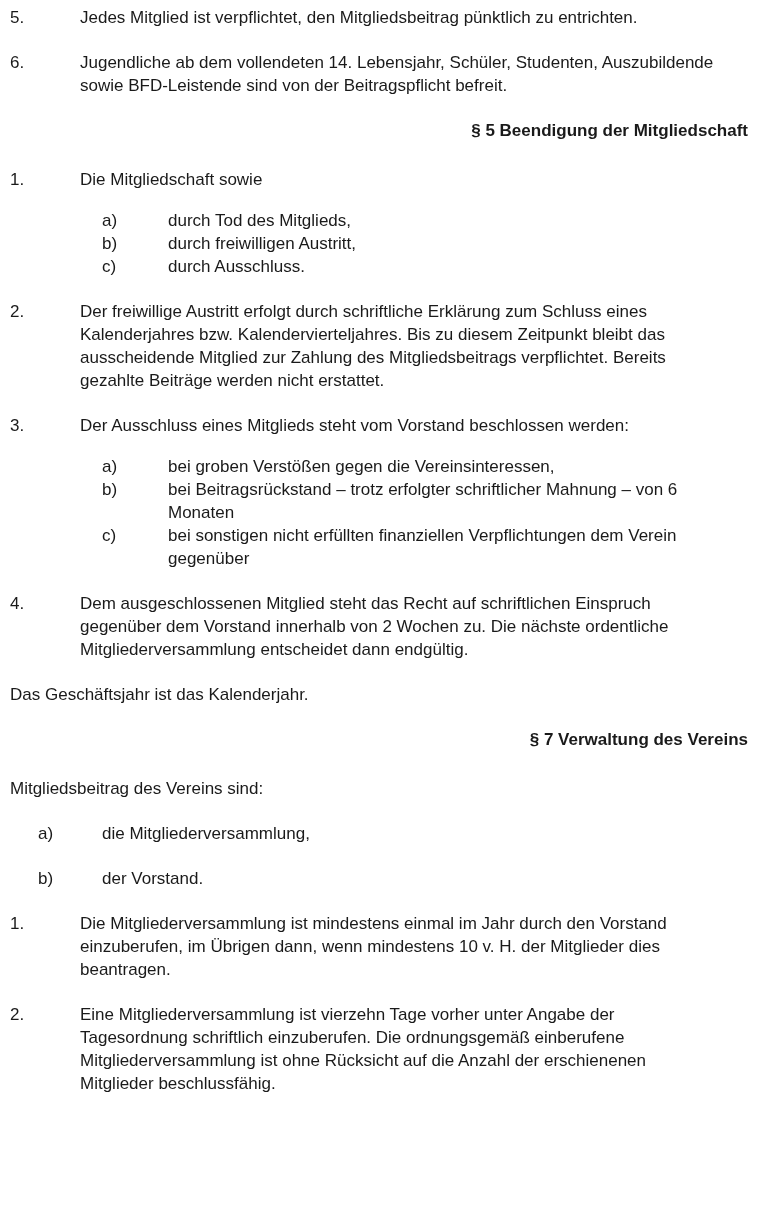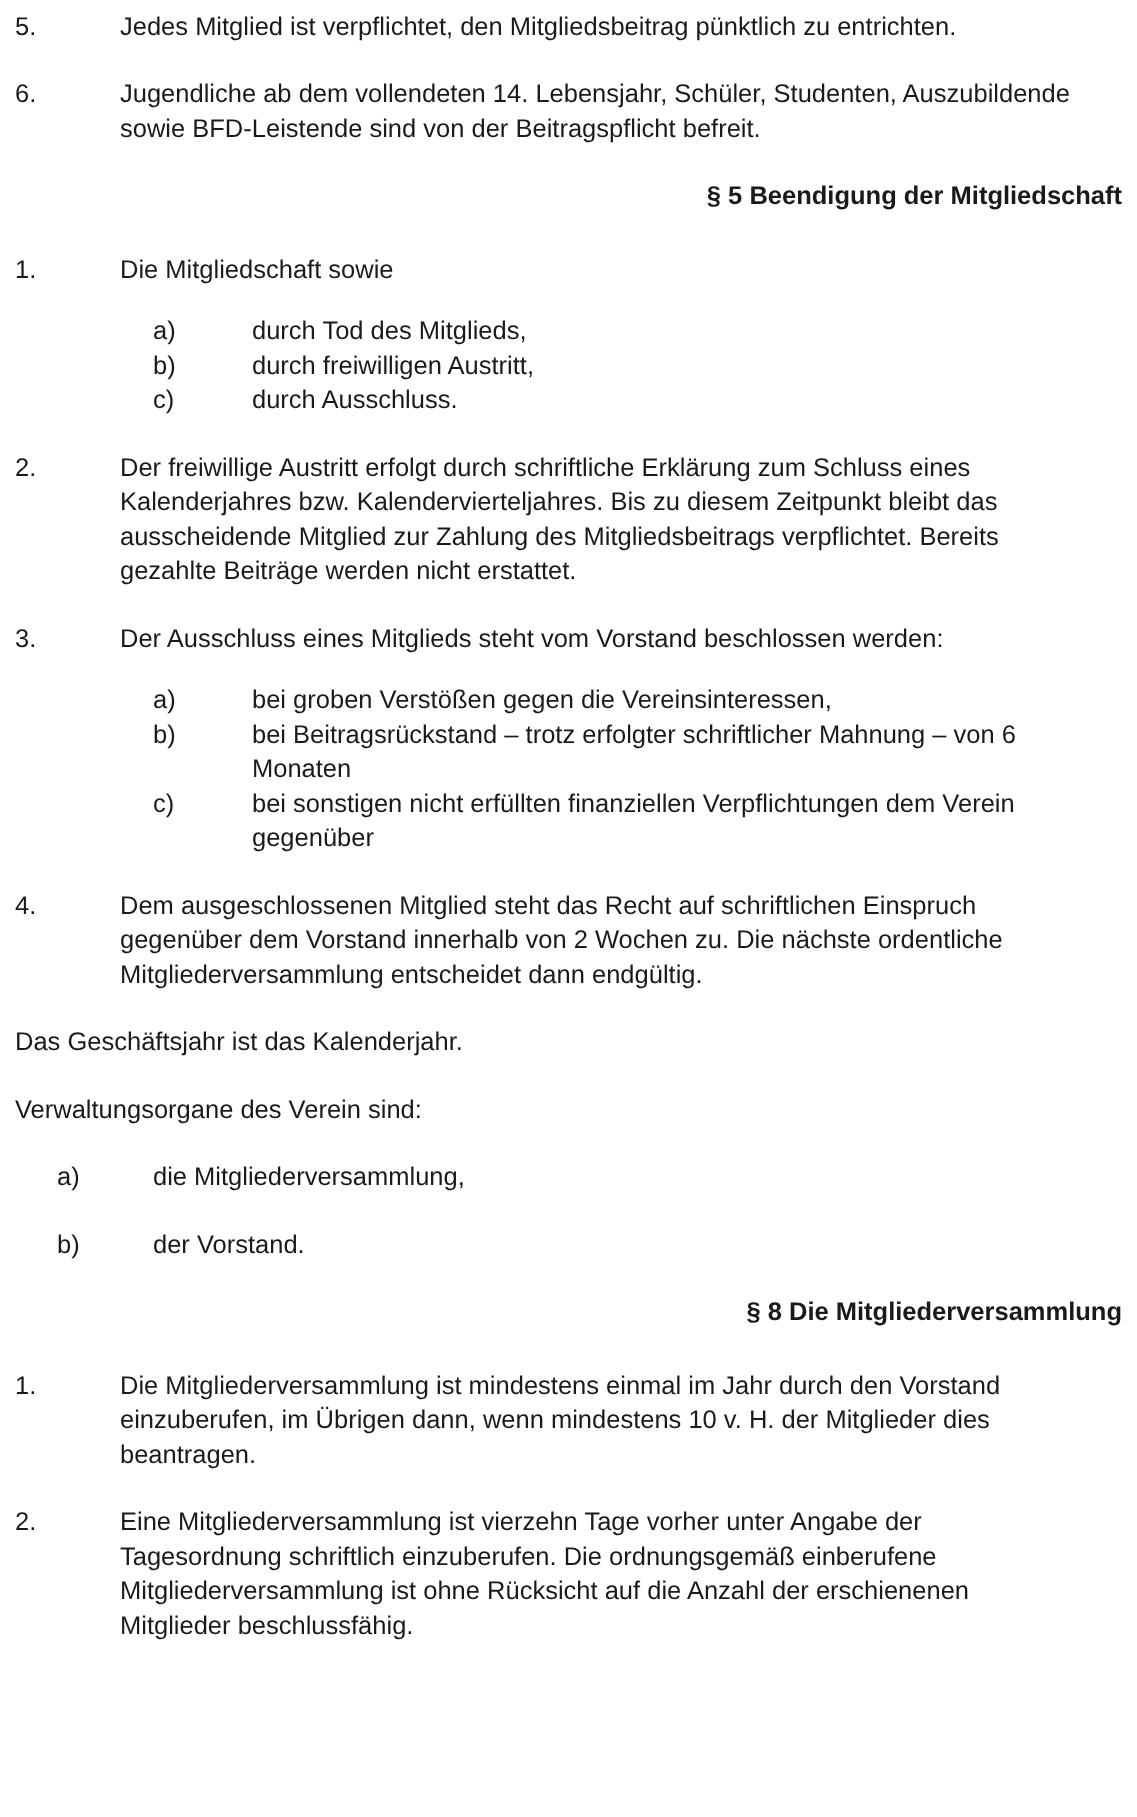--- a/index.html
+++ b/index.html
@@ -102,34 +102,34 @@
     </span>
   </div>
 
   <div class="li block">
     <span class="marker">4.</span>
     <span class="body">Dem ausgeschlossenen Mitglied steht das Recht auf schriftlichen Einspruch gegenüber dem Vorstand innerhalb von 2 Wochen zu. Die nächste ordentliche Mitgliederversammlung entscheidet dann endgültig.</span>
   </div>
 
   <div class="block">Das Geschäftsjahr ist das Kalenderjahr.</div>
 
-  <div class="block">Verwaltungsorgane des Verein sind:</div>
+  <div class="heading block">§ 7 Verwaltung des Vereins</div>
+  <div class="block">Mitgliedsbeitrag des Vereins sind:</div>
 
   <div class="letterlist block">
     <div class="li spaced">
       <span class="marker">a)</span>
       <span class="body">die Mitgliederversammlung,</span>
     </div>
     <div class="li">
       <span class="marker">b)</span>
       <span class="body">der Vorstand.</span>
     </div>
   </div>
 
-  <div class="heading block">§ 8 Die Mitgliederversammlung</div>
 
   <div class="li block">
     <span class="marker">1.</span>
     <span class="body">Die Mitgliederversammlung ist mindestens einmal im Jahr durch den Vorstand einzuberufen, im Übrigen dann, wenn mindestens 10 v. H. der Mitglieder dies beantragen.</span>
   </div>
 
   <div class="li block">
     <span class="marker">2.</span>
     <span class="body">Eine Mitgliederversammlung ist vierzehn Tage vorher unter Angabe der Tagesordnung schriftlich einzuberufen. Die ordnungsgemäß einberufene Mitgliederversammlung ist ohne Rücksicht auf die Anzahl der erschienenen Mitglieder beschlussfähig.</span>
   </div>

